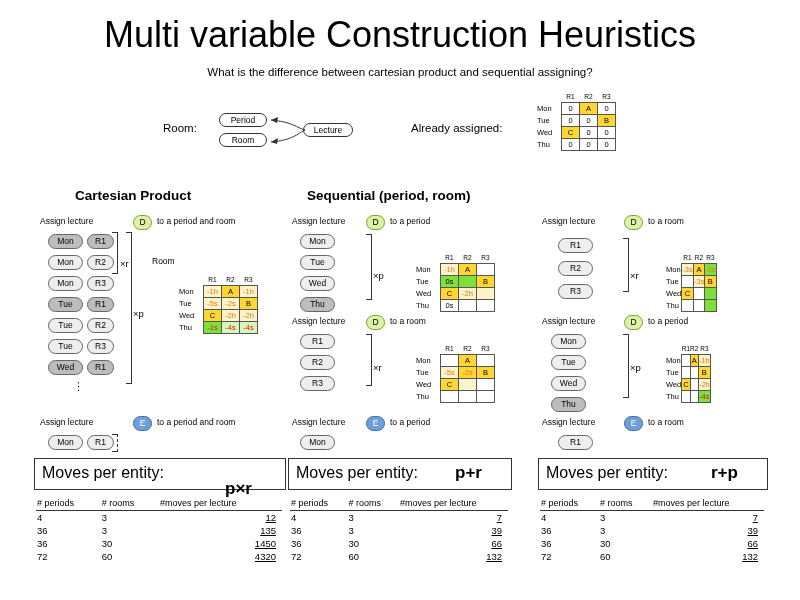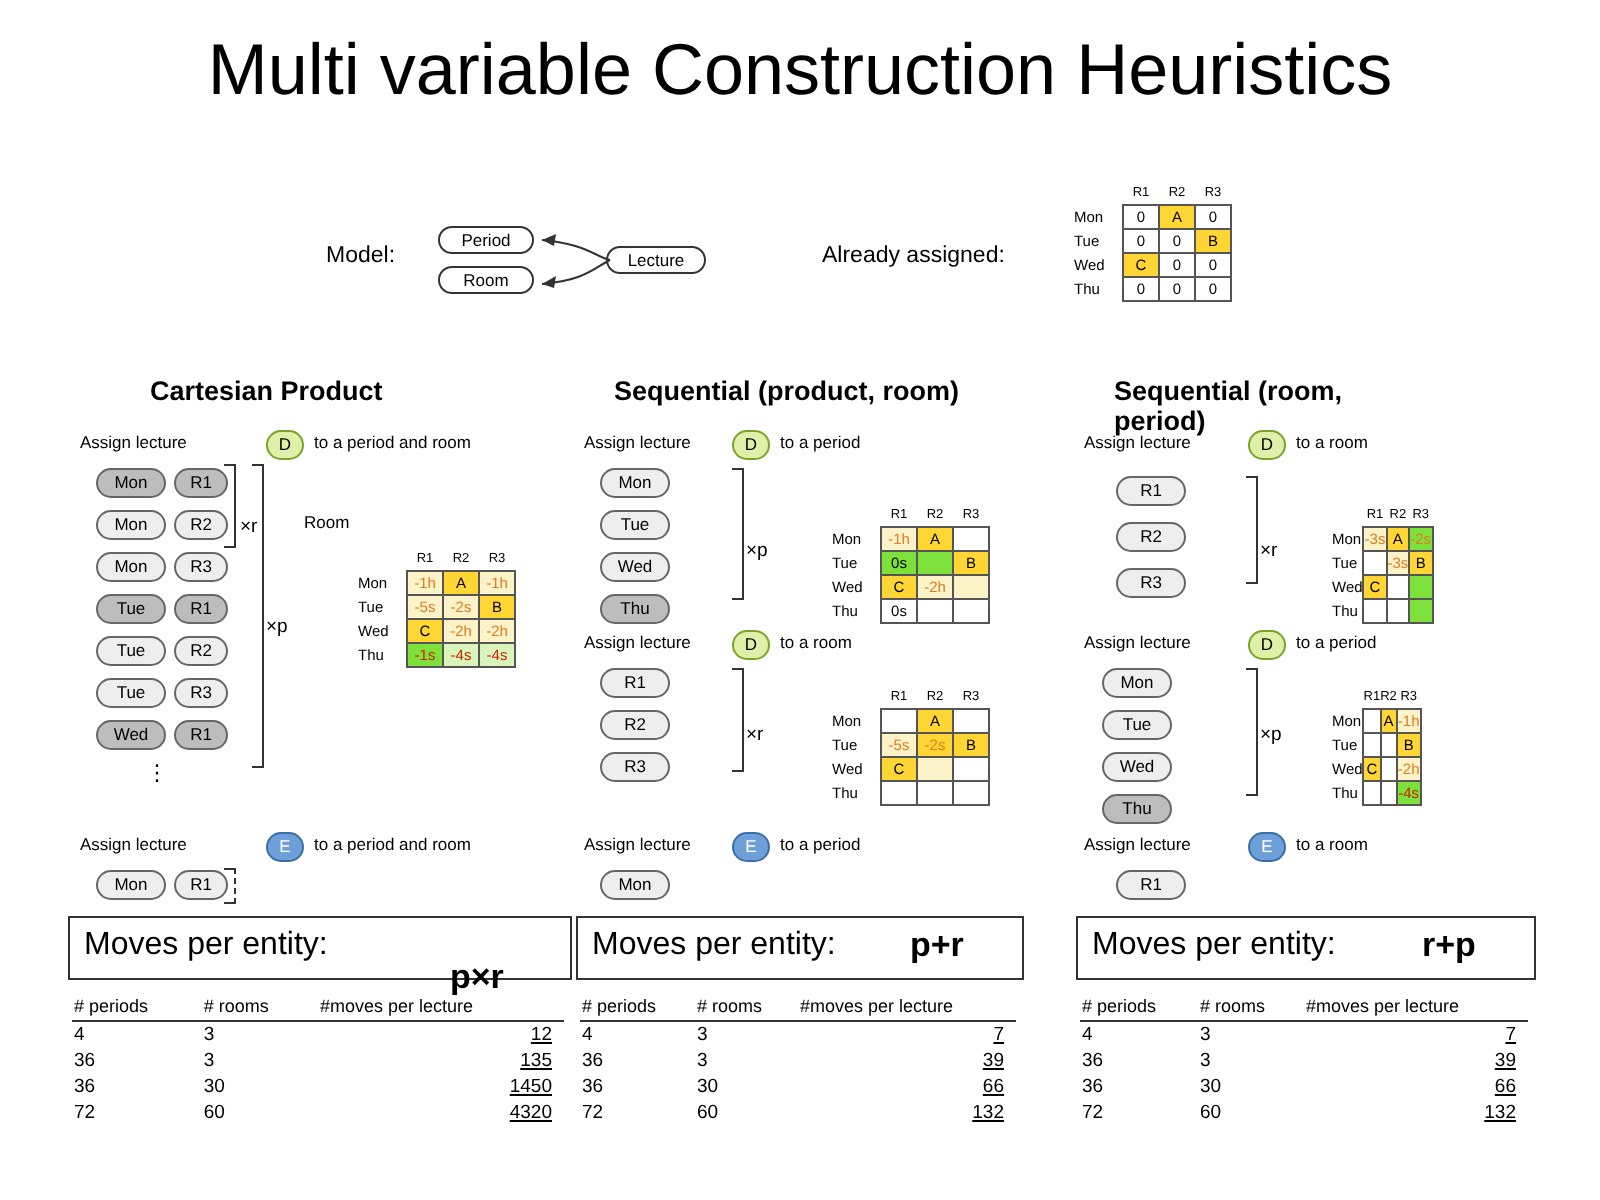--- a/index.html
+++ b/index.html
@@ -49,22 +49,23 @@
   .vbrk2{position:absolute;border:1px dashed #333;border-left:none;width:5px;}
   .xlab{position:absolute;font-size:9.5px;}
   .arrow-svg{position:absolute;}
 </style>
 </head>
 <body>
 
 <div class="slide">
 
   <div class="title">Multi variable Construction Heuristics</div>
-
-  <div class="lbl" style="left:163px;top:122px;">Model:</div>
+  <div class="subtitle">What is the difference between cartesian product and sequential assigning?</div>
+
+  <div class="lbl" style="left:163px;top:122px;">Room:</div>
   <div class="rbox" style="left:219px;top:113px;width:46px;">Period</div>
   <div class="rbox" style="left:219px;top:133px;width:46px;">Room</div>
   <div class="rbox" style="left:303px;top:123px;width:48px;">Lecture</div>
   <svg class="arrow-svg" style="left:263px;top:110px;" width="44" height="44">
     <path d="M42,20 C34,18 30,12 8,10" stroke="#333" fill="none" stroke-width="1"></path>
     <path d="M8,10 l7,-3 l-1,6 z" fill="#333"></path>
     <path d="M42,20 C34,24 30,30 8,32" stroke="#333" fill="none" stroke-width="1"></path>
     <path d="M8,32 l7,-4 l-1,6 z" fill="#333"></path>
   </svg>
 
@@ -203,21 +204,21 @@
           <td class="r">1450</td>
         </tr>
         <tr>
           <td class="">72</td>
           <td class="">60</td>
           <td class="r">4320</td>
         </tr>
       </tbody>
     </table>
 
-  <div class="lbl-b" style="left:307px;top:188px;">Sequential (product, room)</div>
+  <div class="lbl-b" style="left:307px;top:188px;">Sequential (period, room)</div>
   <div class="lbl" style="left:292px;top:216px;font-size:8.5px;">Assign lecture</div>
   <div class="pill d" style="left:366px;top:215px;">D</div>
   <div class="lbl" style="left:390px;top:216px;font-size:8.5px;">to a period</div>
 
   <div id="c2-periods">
       <div class="pill" style="left:300px;top:234px;width:33px;">Mon</div>
       <div class="pill" style="left:300px;top:255px;width:33px;">Tue</div>
       <div class="pill" style="left:300px;top:276px;width:33px;">Wed</div>
       <div class="pill sel" style="left:300px;top:297px;width:33px;">Thu</div>
     </div>
@@ -337,21 +338,20 @@
           <td class="r">66</td>
         </tr>
         <tr>
           <td class="">72</td>
           <td class="">60</td>
           <td class="r">132</td>
         </tr>
       </tbody>
     </table>
 
-  <div class="lbl-b" style="left:557px;top:188px;">Sequential (room, period)</div>
   <div class="lbl" style="left:542px;top:216px;font-size:8.5px;">Assign lecture</div>
   <div class="pill d" style="left:624px;top:215px;">D</div>
   <div class="lbl" style="left:648px;top:216px;font-size:8.5px;">to a room</div>
 
   <div id="c3-rooms">
       <div class="pill" style="left:558px;top:238px;width:33px;">R1</div>
       <div class="pill" style="left:558px;top:261px;width:33px;">R2</div>
       <div class="pill" style="left:558px;top:284px;width:33px;">R3</div>
     </div>
   <div class="xlab" style="left:630px;top:270px;">×r</div>

